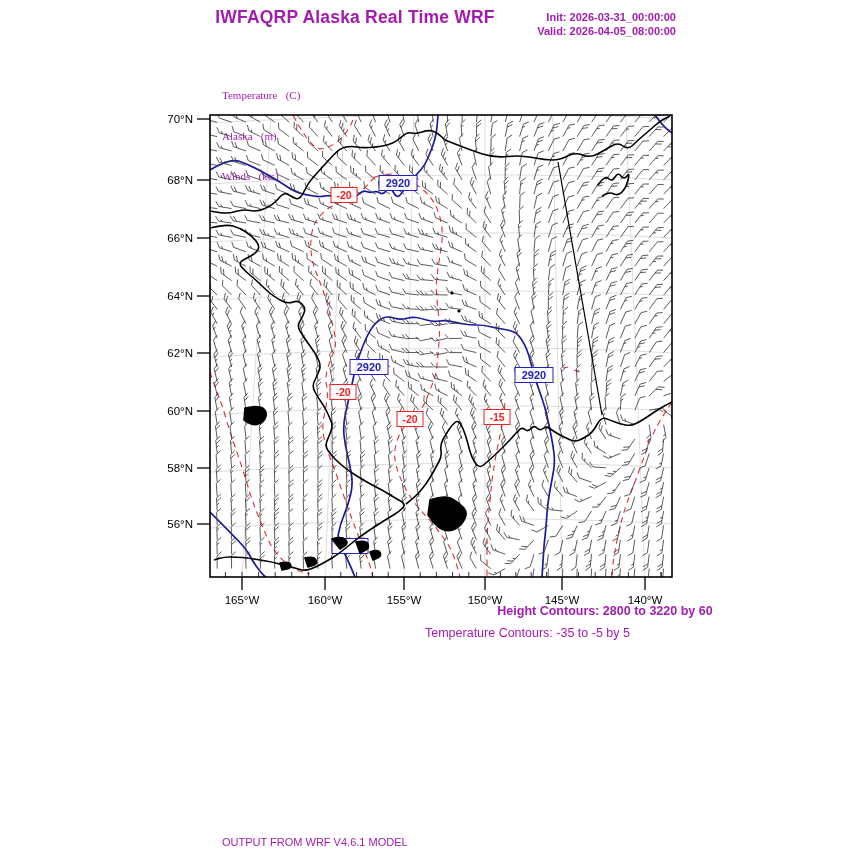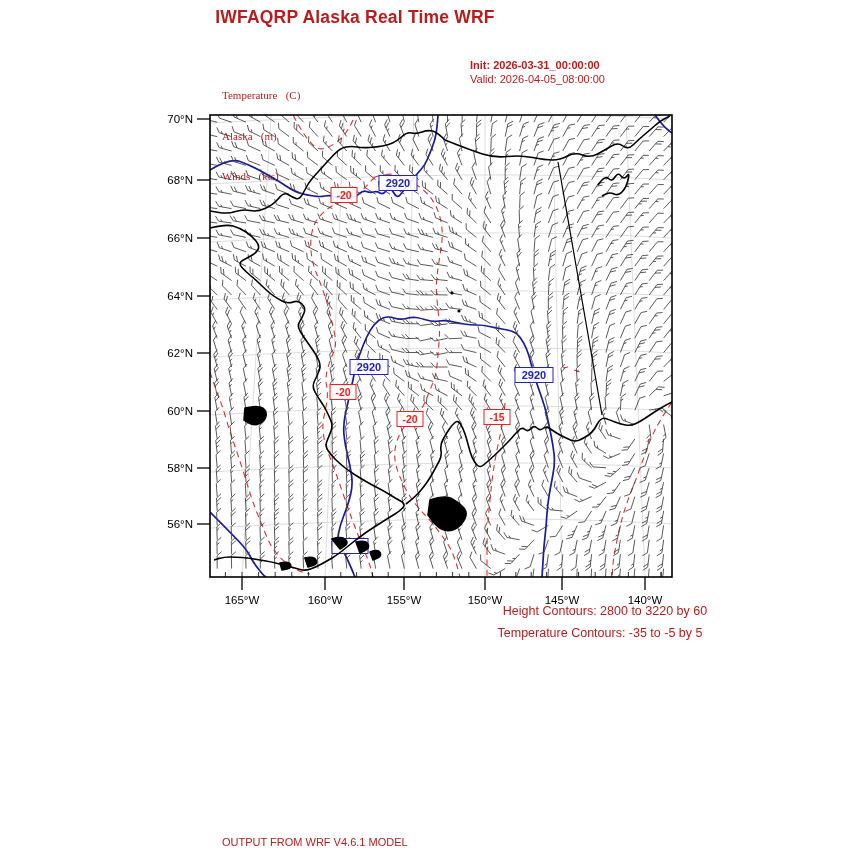--- a/index.html
+++ b/index.html
@@ -1,25 +1,25 @@
 <!DOCTYPE html>
 <html><head>
 <meta charset="utf-8">
 <style>
   html,body{margin:0;padding:0;background:#ffffff;}
   #page{position:relative;width:776px;height:850px;background:#ffffff;overflow:hidden;
-        font-family:"Liberation Sans","DejaVu Sans",sans-serif;color:#b91c1c;}
+        font-family:"Liberation Sans","DejaVu Sans",sans-serif;color:#a21caf;}
   .abs{position:absolute;}
   #title{left:160px;top:7px;width:390px;text-align:center;font-size:17.5px;font-weight:bold;letter-spacing:.2px;}
-  #initblock{left:470px;top:10px;width:206px;text-align:left;font-size:11px;line-height:14px;margin-top:48px;}
+  #initblock{left:470px;top:10px;width:206px;text-align:right;font-size:11px;line-height:14px;}
   #init-line{font-weight:bold;}
-  #valid-line{font-weight:normal;}
+  #valid-line{font-weight:bold;}
   #legend{left:222px;top:62px;font-size:11px;line-height:13.5px;white-space:pre;font-family:Liberation Serif, serif;}
-  #note-height{left:430px;top:604px;width:350px;text-align:center;font-size:12.5px;}
-  #note-temp{left:425px;top:626px;width:350px;text-align:center;font-size:12.5px;}
+  #note-height{left:430px;top:604px;width:350px;text-align:center;font-size:12.5px;font-weight:bold;}
+  #note-temp{left:425px;top:626px;width:350px;font-size:12.5px;}
   #footer{left:222px;top:809px;font-size:11px;line-height:13.5px;white-space:pre;}
   svg text{font-family:"Liberation Sans","DejaVu Sans",sans-serif;}
 </style>
 </head>
 <body>
 
 <div id="page">
   <div class="abs" id="title">IWFAQRP Alaska Real Time WRF</div>
   <div class="abs" id="initblock">
     <div id="init-line">Init: 2026-03-31_00:00:00</div>

